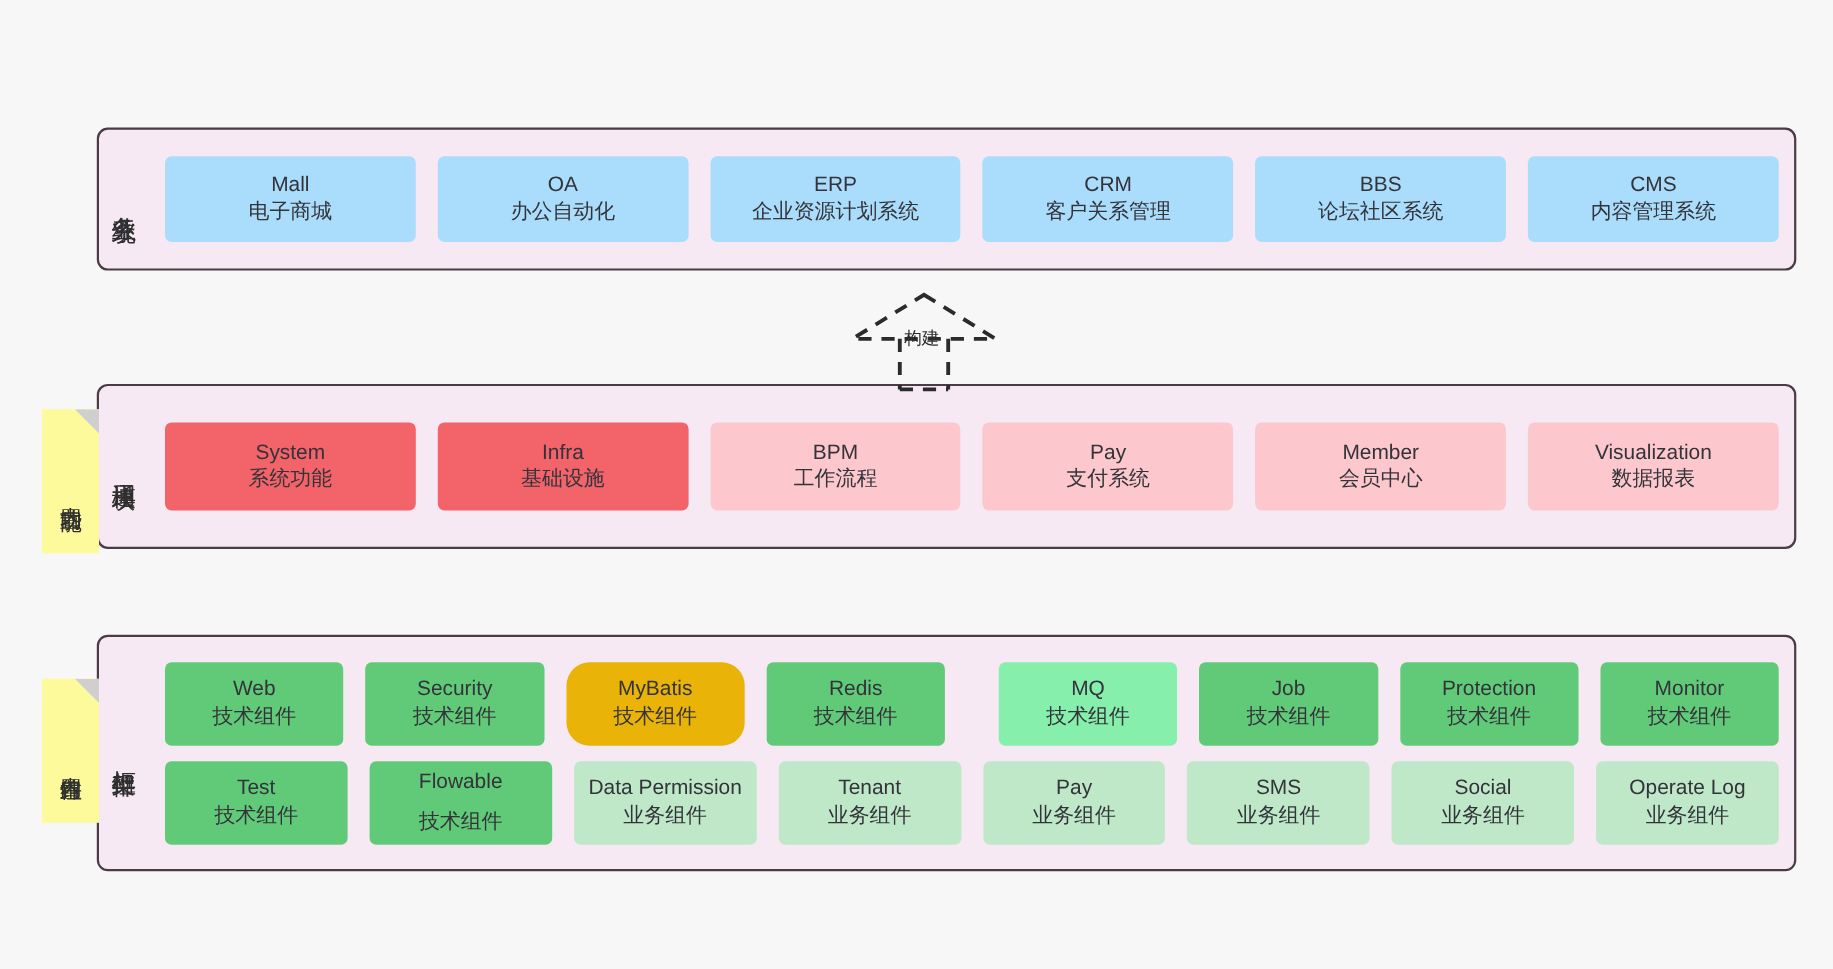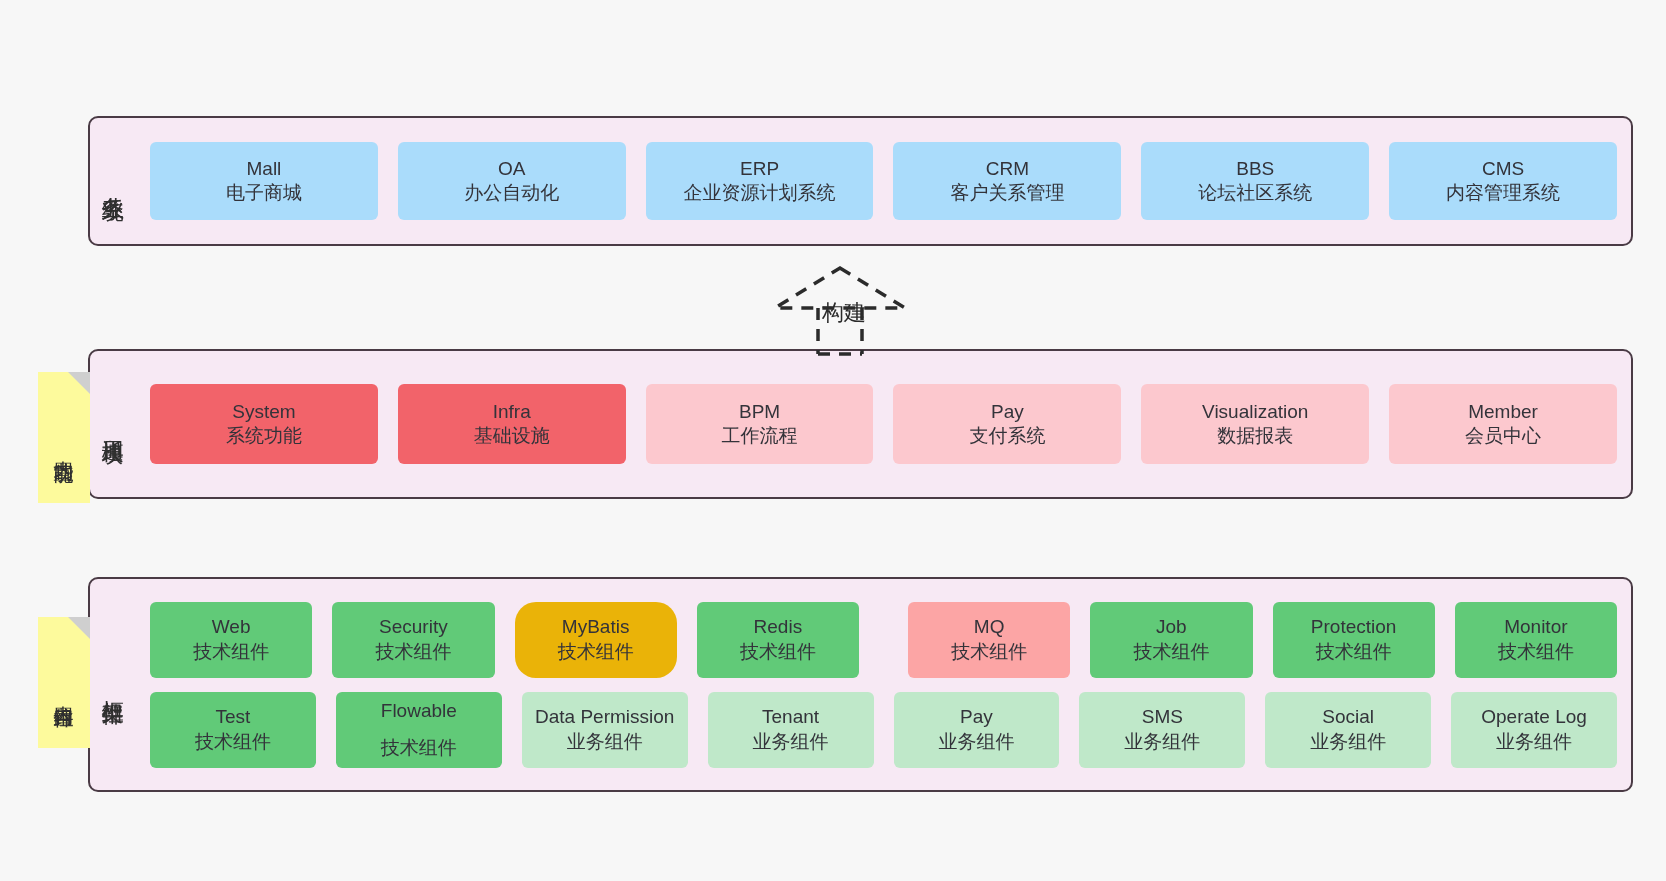--- a/index.html
+++ b/index.html
@@ -128,21 +128,21 @@
 
   
   .arrow {
     position: absolute;
     width: 160px;
     height: 95px;
   }
   .arrow svg { display: block; overflow: visible; }
   .arrow-label {
     position: absolute;
-    font-size: 22px;
+    font-size: 16px;
     color: #2b2b2b;
     white-space: nowrap;
     background: transparent;
     user-select: none;
     text-align: center;
   }
 </style>
 </head>
 <body>
 
@@ -192,26 +192,26 @@
           </div>
           <div class="card h-mod c-pink" style="background: rgb(252, 200, 206);">
             <span class="t1">BPM</span>
             <span class="t2">工作流程</span>
           </div>
           <div class="card h-mod c-pink" style="background: rgb(252, 200, 206);">
             <span class="t1">Pay</span>
             <span class="t2">支付系统</span>
           </div>
           <div class="card h-mod c-pink" style="background: rgb(252, 200, 206);">
+            <span class="t1">Member</span>
+            <span class="t2">会员中心</span>
+          </div>
+          <div class="card h-mod c-pink" style="background: rgb(252, 200, 206);">
             <span class="t1">Visualization</span>
             <span class="t2">数据报表</span>
-          </div>
-          <div class="card h-mod c-pink" style="background: rgb(252, 200, 206);">
-            <span class="t1">Member</span>
-            <span class="t2">会员中心</span>
           </div>
         </div>
       </div>
     </div>
     <div class="sticky" style="left: 38px; top: 372px; height: 131px; background: rgb(253, 250, 156);">
       <div class="fold" style="border-top-color: rgb(207, 207, 207);"></div>
       <div class="sticky-text">内置功能</div>
     </div>
     <div class="layer" style="left: 88px; top: 577px; width: 1545px; height: 215px; background: rgb(247, 233, 244); border-color: rgb(74, 59, 69);">
       <div class="layer-label">框架组件</div>
@@ -226,21 +226,21 @@
             <span class="t2">技术组件</span>
           </div>
           <div class="card h-frm c-green" style="background: #eab308; border-radius: 21px;">
             <span class="t1">MyBatis</span>
             <span class="t2">技术组件</span>
           </div>
           <div class="card h-frm c-green" style="background: rgb(97, 202, 120);">
             <span class="t1">Redis</span>
             <span class="t2">技术组件</span>
           </div>
-          <div class="card h-frm c-green" style="background: #fca5a5; margin-left: 29px;">
+          <div class="card h-frm c-green" style="background: #86efac; margin-left: 29px;">
             <span class="t1">MQ</span>
             <span class="t2">技术组件</span>
           </div>
           <div class="card h-frm c-green" style="background: rgb(97, 202, 120);">
             <span class="t1">Job</span>
             <span class="t2">技术组件</span>
           </div>
           <div class="card h-frm c-green" style="background: rgb(97, 202, 120);">
             <span class="t1">Protection</span>
             <span class="t2">技术组件</span>

